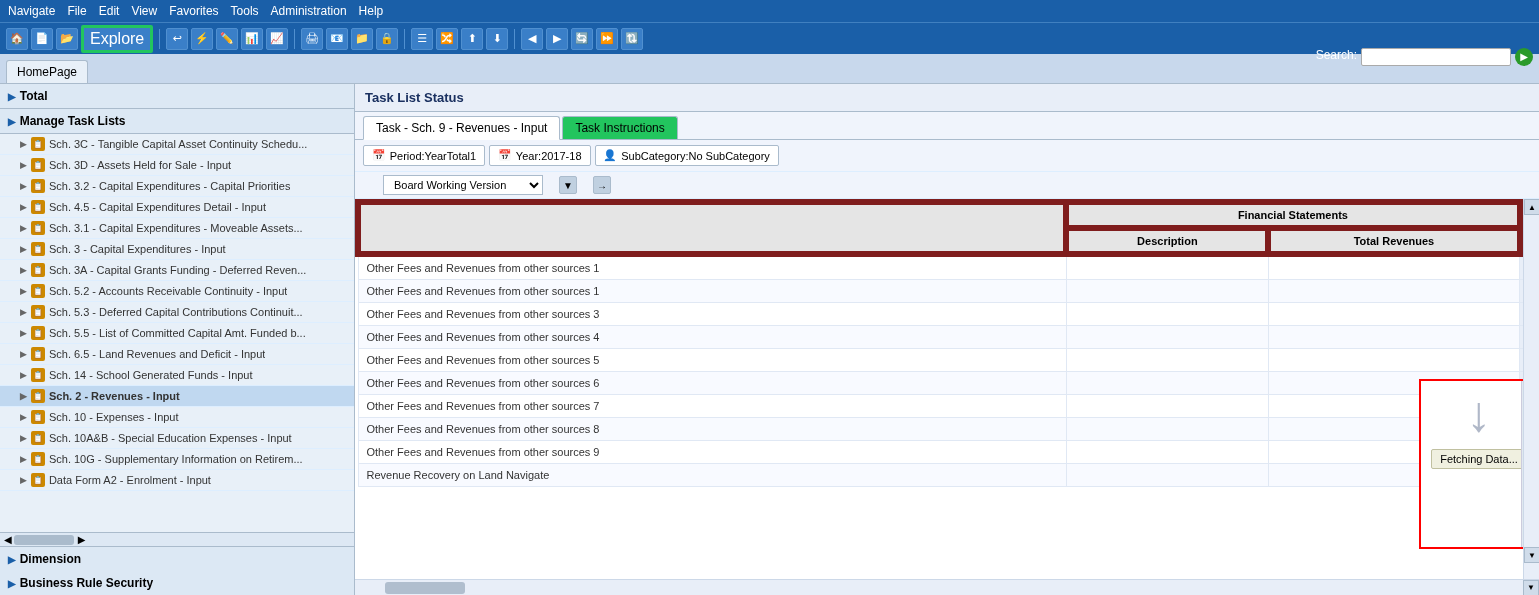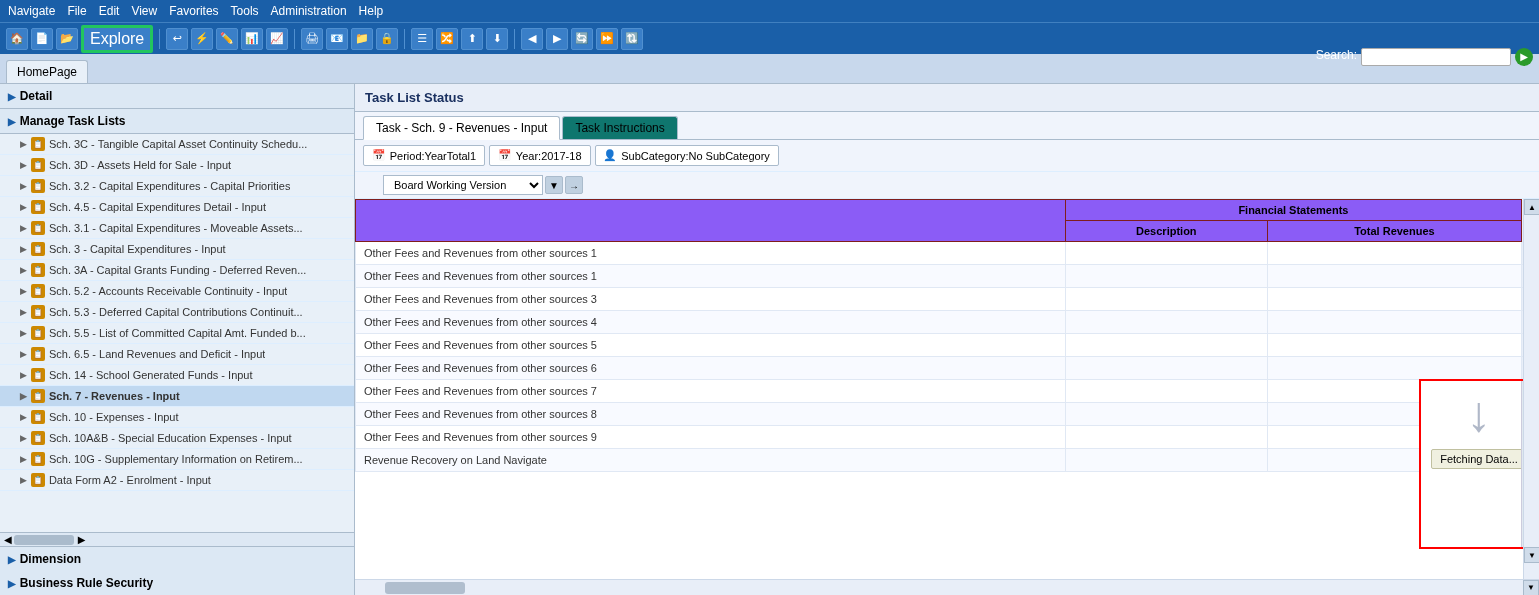--- a/index.html
+++ b/index.html
@@ -184,21 +184,21 @@
     }
 
     .content-tabs {
       display: flex;
       background: #f0f4fc;
       border-bottom: 1px solid #aabbcc;
       padding: 4px 8px 0;
       gap: 2px;
     }
     .content-tab {
-      background: #0f766e;
+      background: #22c55e;
       border: 1px solid #aabbcc;
       border-bottom: none;
       border-radius: 3px 3px 0 0;
       padding: 4px 12px;
       cursor: pointer;
       font-size: 12px;
     }
     .content-tab.active { background: white; border-bottom: 1px solid white; margin-bottom: -1px; }
 
     
@@ -226,21 +226,21 @@
       background: #f0f4fc;
       padding: 3px 8px;
       display: flex;
       align-items: center;
       gap: 4px;
       border-bottom: 1px solid #ddeeff;
     }
     .version-dropdown {
       display: flex;
       align-items: center;
-      gap: 2px;
+      gap: 16px;
       margin-left: 20px;
     }
     .version-select {
       background: white;
       border: 1px solid #aabbcc;
       padding: 2px 6px;
       font-size: 11px;
       min-width: 160px;
     }
     .version-arrow-btn {
@@ -257,22 +257,22 @@
     .table-container {
       flex: 1;
       overflow-y: auto;
       position: relative;
     }
     table {
       width: 100%;
       border-collapse: collapse;
     }
     thead tr th {
-      background: #8b5cf6;
-      border: 1px solid #7f1d1d;
+      background: #e5e5e5;
+      border: 6px solid #7f1d1d;
       padding: 4px 8px;
       font-size: 11px;
       text-align: center;
       font-weight: bold;
     }
     tbody tr td {
       border: 1px solid #e0e8f4;
       padding: 5px 8px;
       font-size: 11px;
     }
@@ -388,21 +388,21 @@
   </div>
 </div>
 
 <div class="main-layout">
 
   <div class="sidebar">
 
     <div class="sidebar-section">
       <div class="sidebar-section-header">
         <span class="section-arrow">▶</span>
-        <span>Detail</span>
+        <span>Total</span>
       </div>
     </div>
 
     <div class="sidebar-section">
       <div class="sidebar-section-header">
         <span class="section-arrow">▶</span>
         <span>Manage Task Lists</span>
       </div>
     </div>
 
@@ -464,21 +464,21 @@
     <span class="task-label">Sch. 6.5 - Land Revenues and Deficit - Input</span>
   </div>
         <div class="task-item">
     <span class="task-arrow">▶</span>
     <span class="task-icon">📋</span>
     <span class="task-label">Sch. 14 - School Generated Funds - Input</span>
   </div>
         <div class="task-item selected active">
     <span class="task-arrow">▶</span>
     <span class="task-icon">📋</span>
-    <span class="task-label">Sch. 7 - Revenues - Input</span>
+    <span class="task-label">Sch. 2 - Revenues - Input</span>
   </div>
         <div class="task-item">
     <span class="task-arrow">▶</span>
     <span class="task-icon">📋</span>
     <span class="task-label">Sch. 10 - Expenses - Input</span>
   </div>
         <div class="task-item">
     <span class="task-arrow">▶</span>
     <span class="task-icon">📋</span>
     <span class="task-label">Sch. 10A&amp;B - Special Education Expenses - Input</span>

